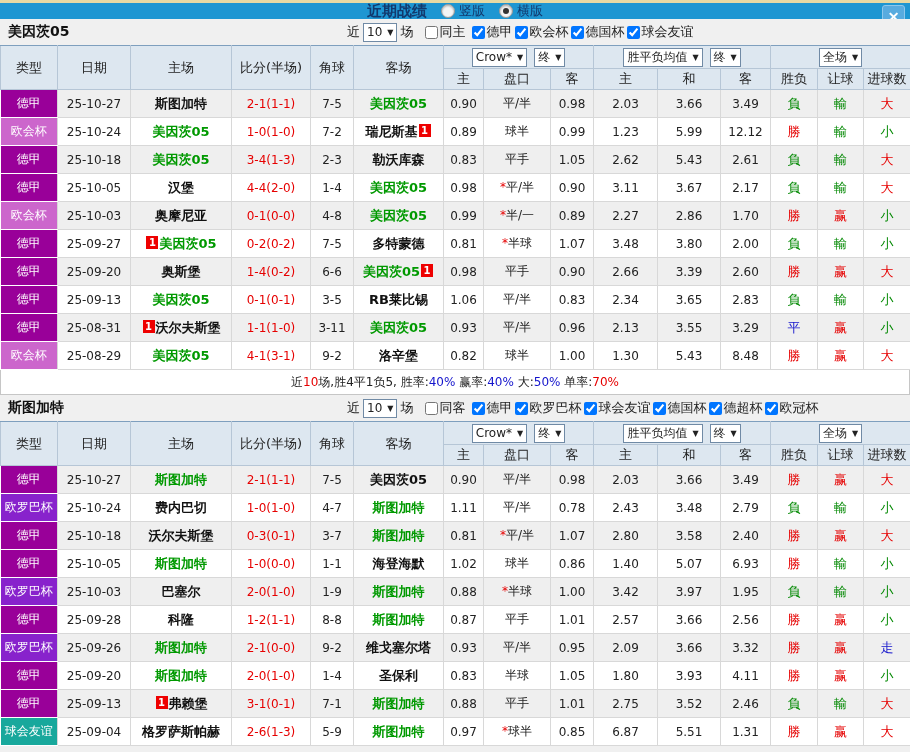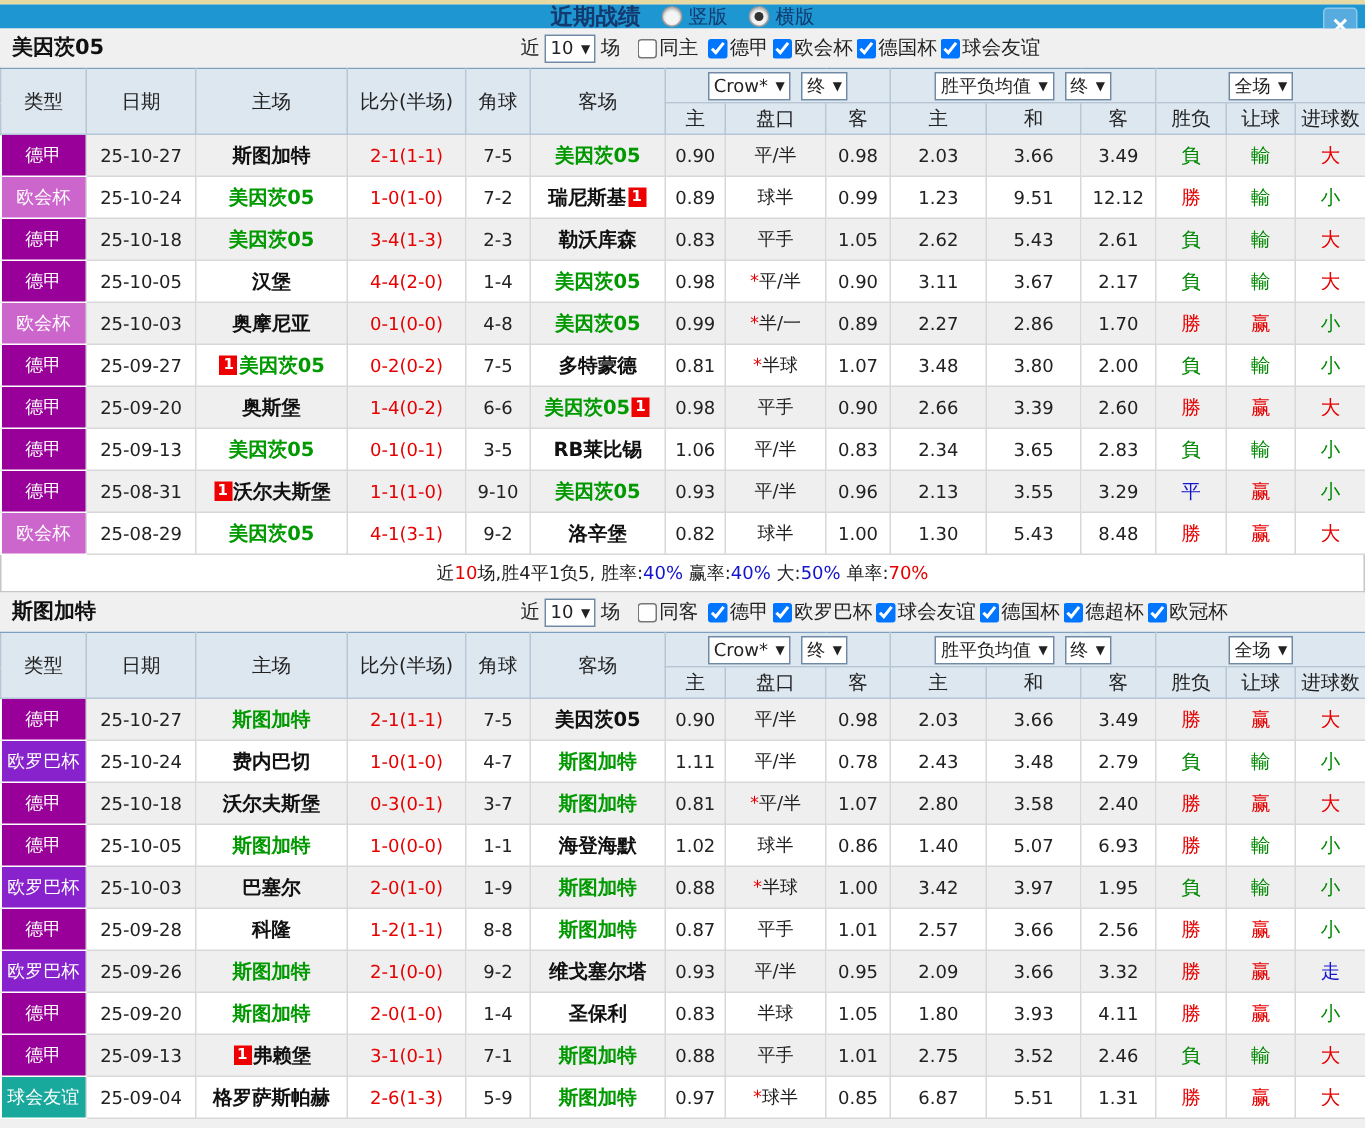--- a/index.html
+++ b/index.html
@@ -194,21 +194,21 @@
             <td class="type" style="background: rgb(204, 102, 204);">欧会杯</td>
             <td class="date">25-10-24</td>
             <td class="team"><span class="green">美因茨05</span></td>
             <td class="score"><span class="sc">1-0</span><span class="half">(1-0)</span></td>
             <td class="corner">7-2</td>
             <td class="team"><span>瑞尼斯基</span><span class="card">1</span></td>
             <td class="odds">0.89</td>
             <td class="odds"><span>球半</span></td>
             <td class="odds">0.99</td>
             <td class="mean">1.23</td>
-            <td class="mean">9.51</td>
+            <td class="mean">5.99</td>
             <td class="mean">12.12</td>
             <td class="res c-r">勝</td>
             <td class="res c-g">輸</td>
             <td class="res c-g">小</td>
           </tr>
           <tr class="odd">
             <td class="type" style="background: rgb(153, 0, 153);">德甲</td>
             <td class="date">25-10-18</td>
             <td class="team"><span class="green">美因茨05</span></td>
             <td class="score"><span class="sc">3-4</span><span class="half">(1-3)</span></td>
@@ -307,21 +307,21 @@
             <td class="mean">2.83</td>
             <td class="res c-g">負</td>
             <td class="res c-g">輸</td>
             <td class="res c-g">小</td>
           </tr>
           <tr class="odd">
             <td class="type" style="background: rgb(153, 0, 153);">德甲</td>
             <td class="date">25-08-31</td>
             <td class="team"><span class="card">1</span><span>沃尔夫斯堡</span></td>
             <td class="score"><span class="sc">1-1</span><span class="half">(1-0)</span></td>
-            <td class="corner">9-10</td>
+            <td class="corner">3-11</td>
             <td class="team"><span class="green">美因茨05</span></td>
             <td class="odds">0.93</td>
             <td class="odds"><span>平/半</span></td>
             <td class="odds">0.96</td>
             <td class="mean">2.13</td>
             <td class="mean">3.55</td>
             <td class="mean">3.29</td>
             <td class="res c-b">平</td>
             <td class="res c-r">赢</td>
             <td class="res c-g">小</td>

